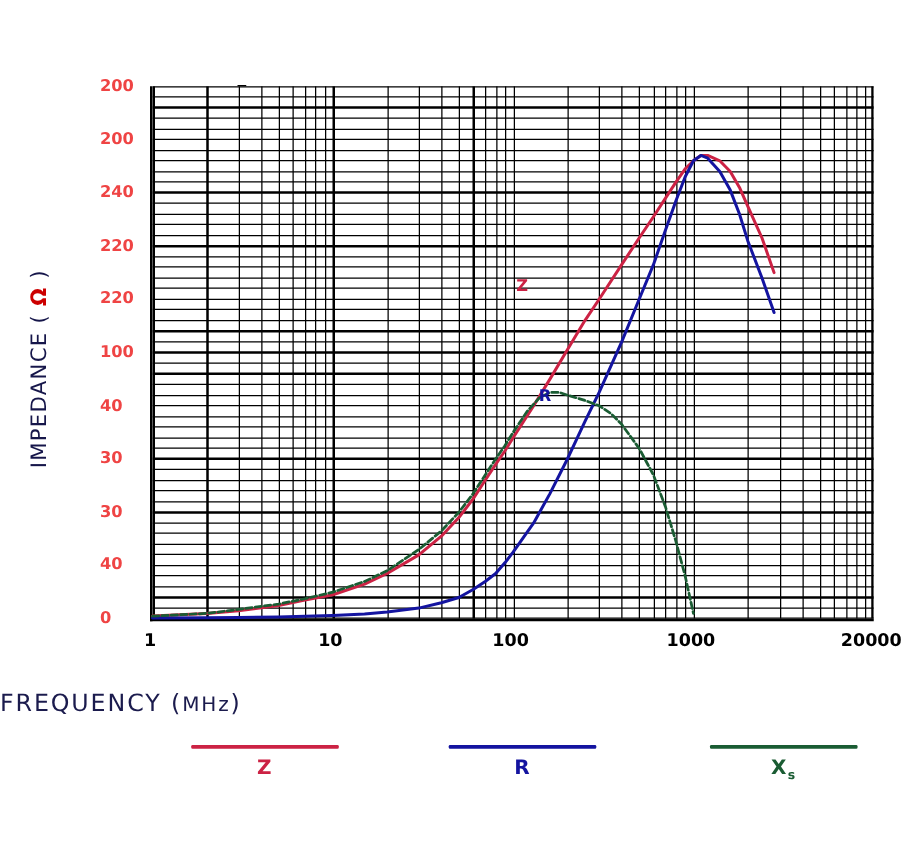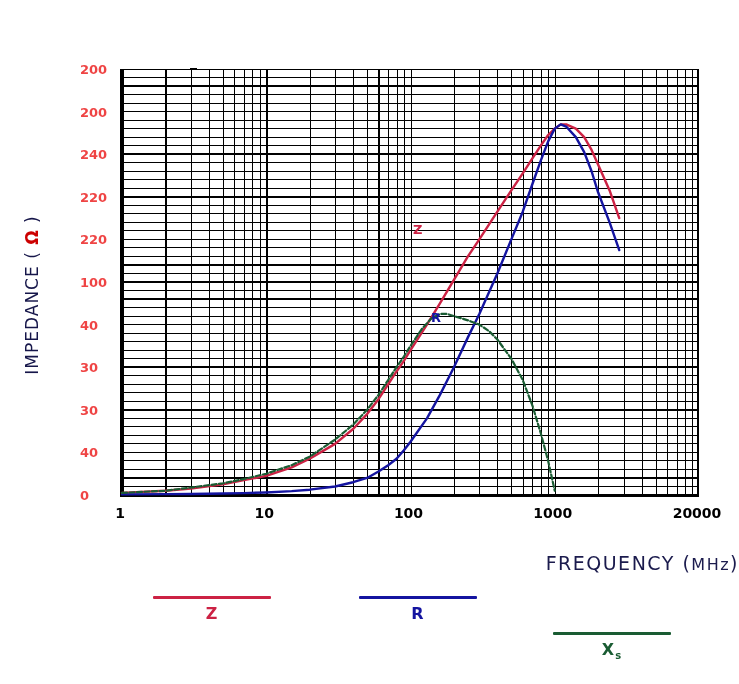--- a/index.html
+++ b/index.html
@@ -38,21 +38,21 @@
     font-size:17px;
     letter-spacing:1px;
     color:#16164a;
     white-space:nowrap;
   }
   .ylabel .ohm{color:#cc0000;font-weight:bold;}
 
   .xlabel{
     position:absolute;
     left:0;right:0;top:552px;
-    text-align:right;
+    text-align:left;
     font-size:19px;
     letter-spacing:1.5px;
     color:#1b1b4d;
   }
   .xlabel .unit{font-size:16px;}
 
   
   .plot-frame{
     position:absolute;
     left:120px; top:69px;
@@ -107,21 +107,21 @@
 
   
   .legend{position:absolute;left:0;right:0;top:596px;height:50px;}
   .legend-item{position:absolute;text-align:center;width:150px;}
   .legend-line{height:3px;width:118px;margin:0 auto 5px auto;border-radius:1px;}
   .legend-text{font-size:16px;font-weight:bold;letter-spacing:1px;}
   .legend-text sub{font-size:10px;font-weight:bold;}
 
   #leg-z{left:137px;}
   #leg-r{left:343px;}
-  #leg-x{left:537px;margin-top:36px;}
+  #leg-x{left:552px;}
 
   .watermark{
     position:absolute;
     right:12px; bottom:12px;
     font-size:15px;
     color:#b8e0b8;
     font-family:"DejaVu Sans", sans-serif;
   }
 </style>
 </head>

